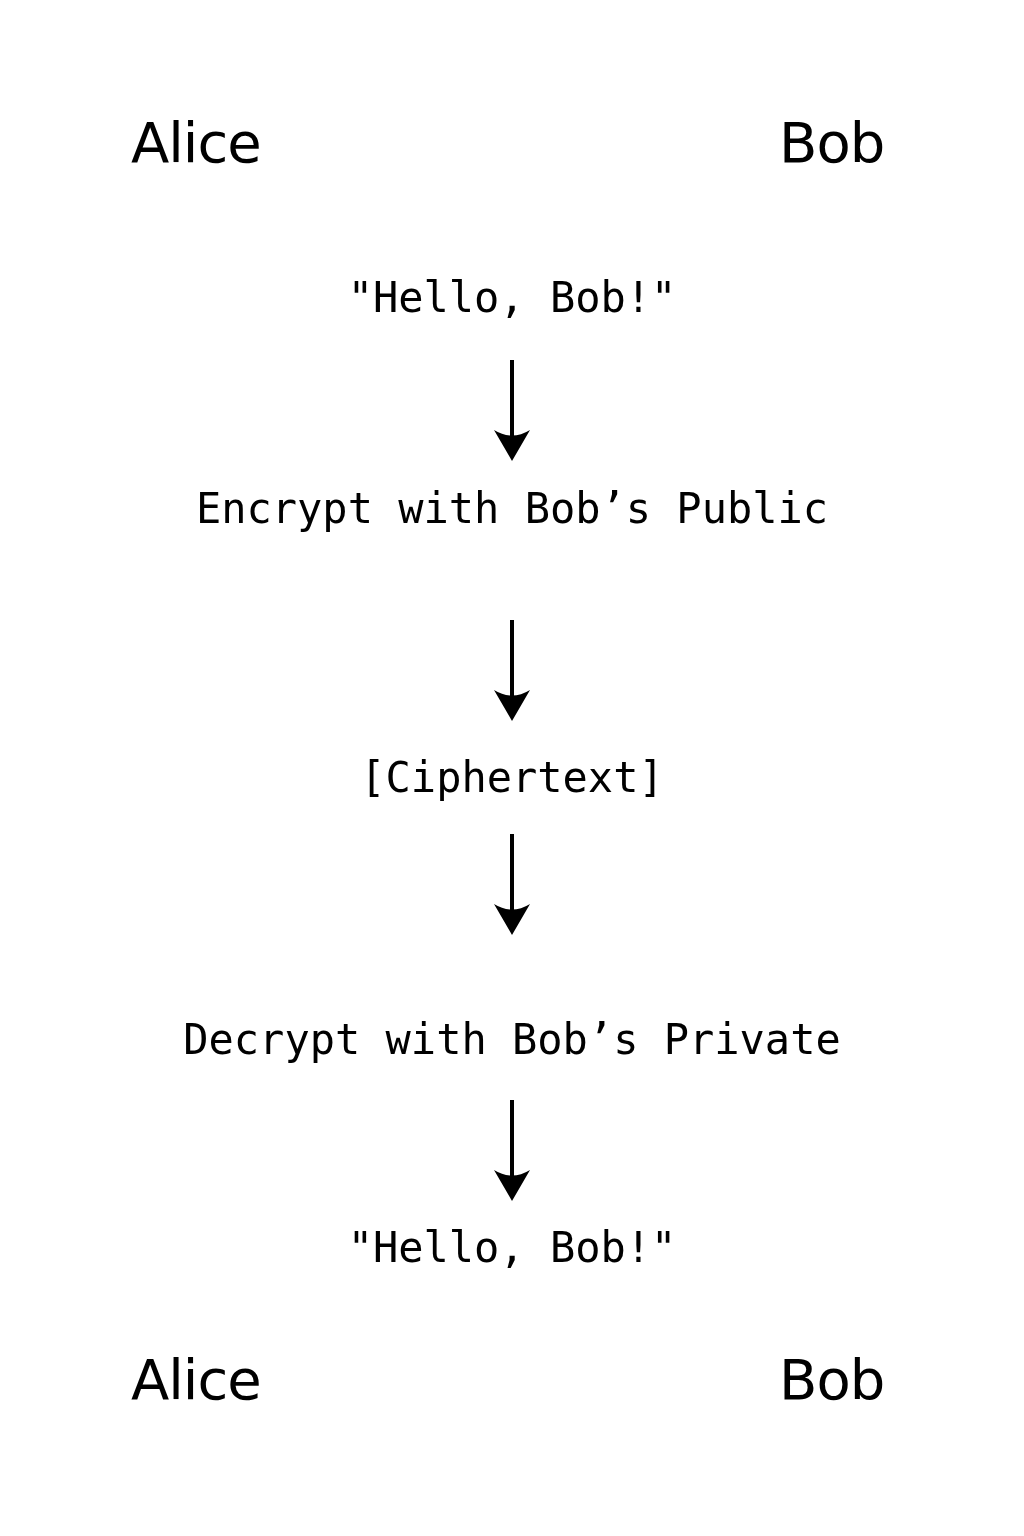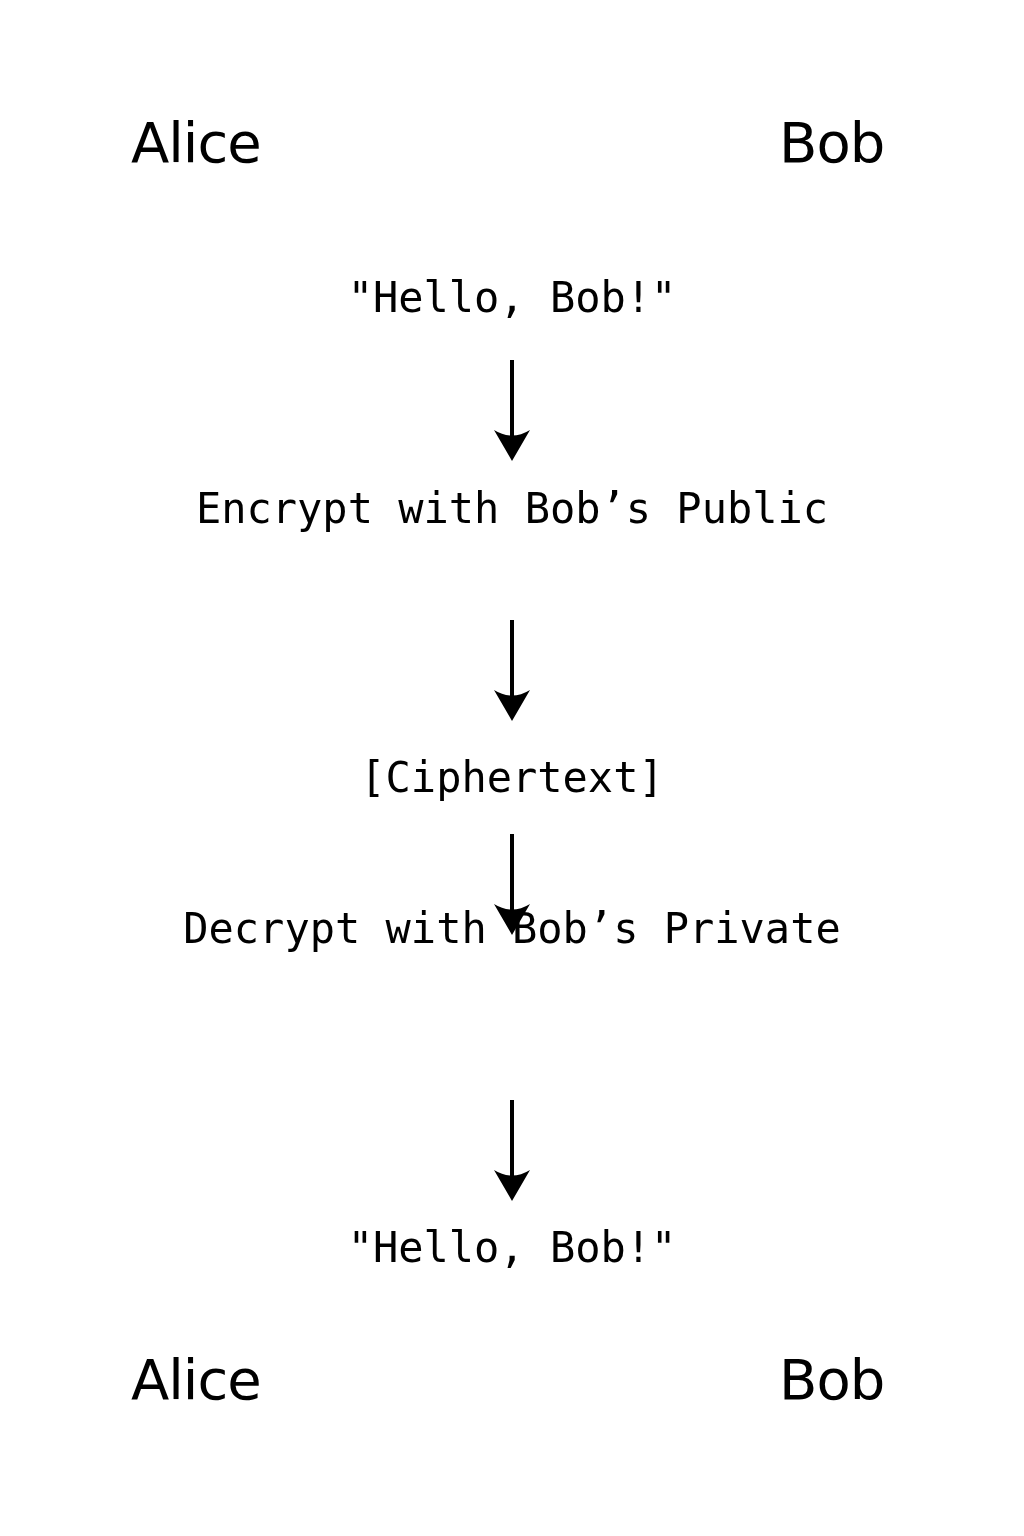--- a/index.html
+++ b/index.html
@@ -74,21 +74,21 @@
 
   <div class="flow-text" style="top:702px;margin-top:47px;">[Ciphertext]</div>
 
   <div class="arrow" style="top:832px;">
     <svg width="44" height="104" viewBox="0 0 44 104" xmlns="http://www.w3.org/2000/svg">
       <line x1="22" y1="2" x2="22" y2="80" stroke="#000000" stroke-width="4"></line>
       <path d="M22 103 L4 72 Q22 83 40 72 Z" fill="#000000"></path>
     </svg>
   </div>
 
-  <div class="flow-text" style="top:900px;"><span>Decrypt with Bob’s Private</span><br></div>
+  <div class="flow-text" style="top:1011px;"><span>Decrypt with Bob’s Private</span><br></div>
 
   <div class="arrow" style="top:1098px;">
     <svg width="44" height="104" viewBox="0 0 44 104" xmlns="http://www.w3.org/2000/svg">
       <line x1="22" y1="2" x2="22" y2="80" stroke="#000000" stroke-width="4"></line>
       <path d="M22 103 L4 72 Q22 83 40 72 Z" fill="#000000"></path>
     </svg>
   </div>
 
   <div class="flow-text" style="top:1219px;">"Hello, Bob!"</div>
 

